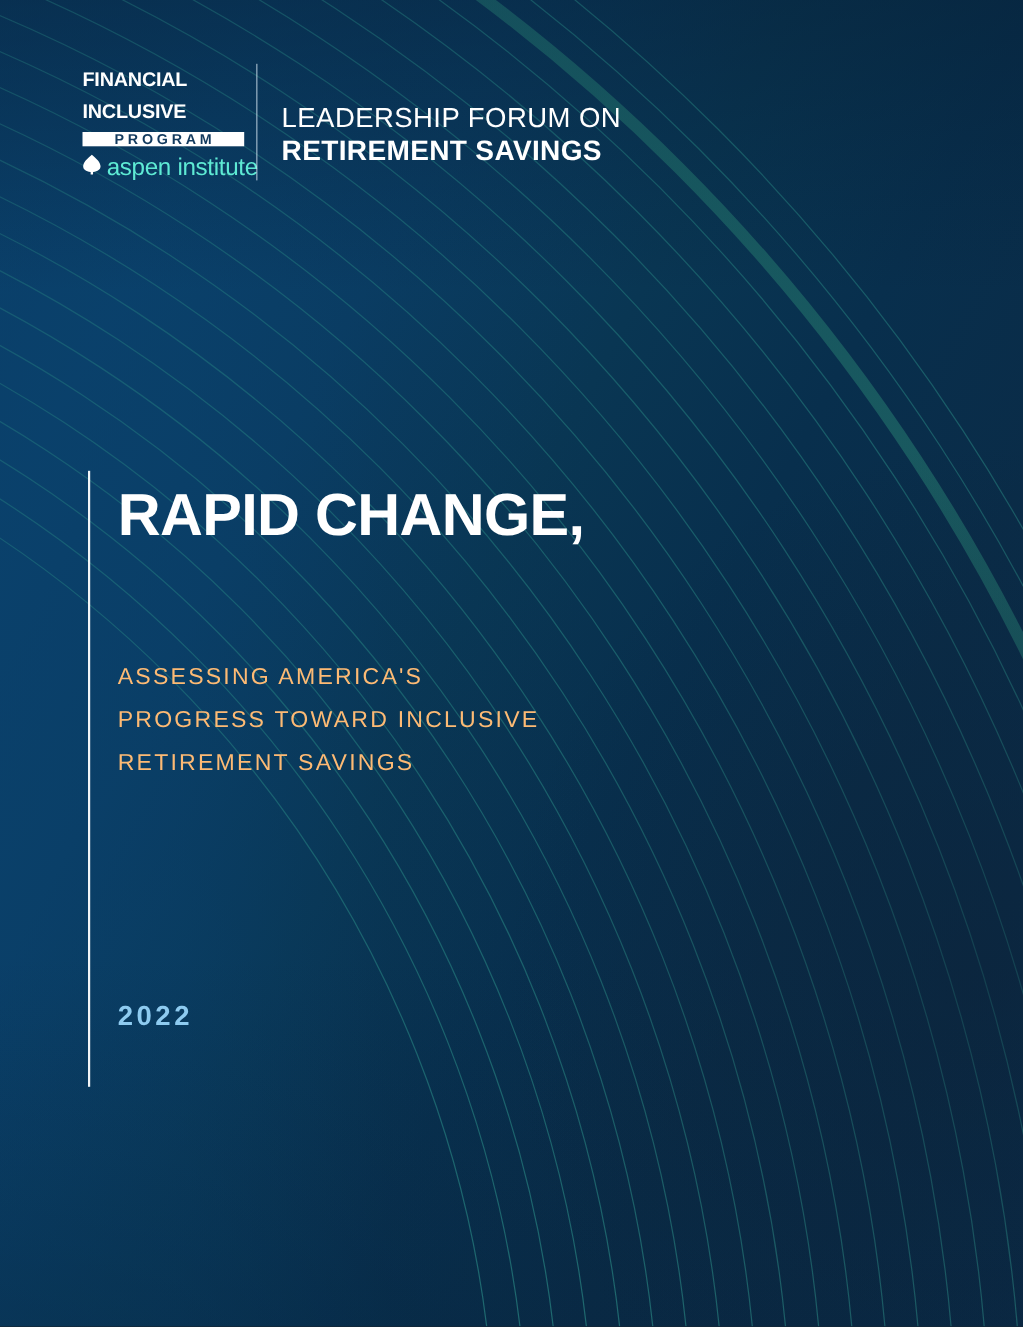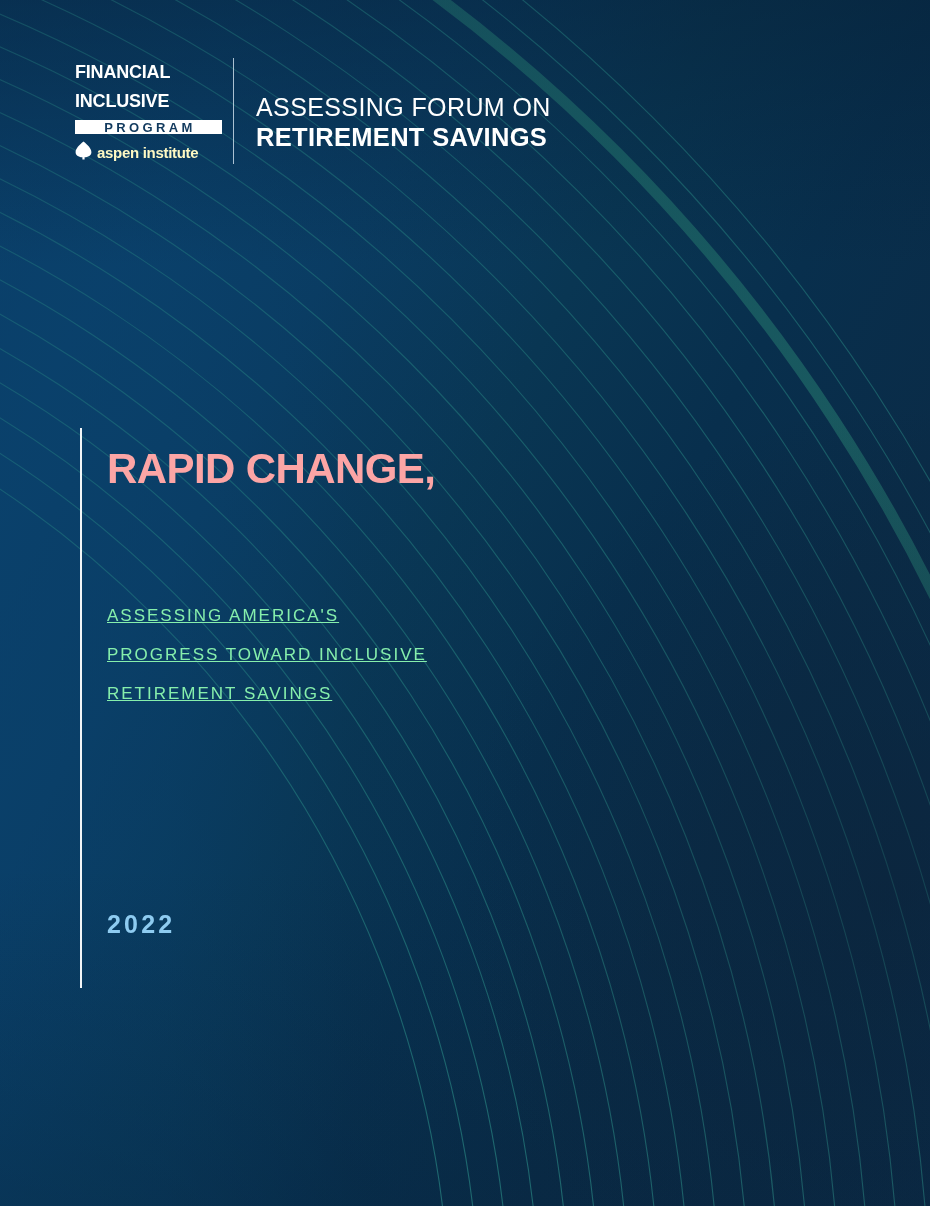--- a/index.html
+++ b/index.html
@@ -113,23 +113,23 @@
   }
 
   .logo-aspen {
     margin-top: 7px;
     display: flex;
     align-items: center;
     gap: 5px;
   }
   .leaf-icon { display: block; }
   .logo-aspen .aspen-text {
-    color: #fef9c3;
-    font-weight: bold;
-    font-size: 15px;
+    color: #5eead4;
+    font-weight: normal;
+    font-size: 22px;
     letter-spacing: -0.3px;
     line-height: 1;
     white-space: nowrap;
   }
 
   .header-divider {
     width: 1px;
     background: rgba(215,232,244,0.78);
     margin: 2px 0 0 10px;
     height: 106px;
@@ -171,42 +171,41 @@
   }
 
   
   .title-block {
     position: absolute;
     left: 107px;
     top: 432px;
     width: 700px;
   }
   .title-line {
-    color: #fca5a5;
-    font-size: 42px;
+    color: #ffffff;
+    font-size: 54px;
     font-weight: bold;
     line-height: 73px;
     letter-spacing: -0.6px;
     white-space: nowrap;
   }
 
   .subtitle-block {
     position: absolute;
     left: 107px;
     top: 596px;
     width: 640px;
   }
   .subtitle-line {
-    color: #86efac;
-    font-size: 17px;
+    color: #fdba74;
+    font-size: 21px;
     font-weight: normal;
     letter-spacing: 2.0px;
     line-height: 39px;
     white-space: nowrap;
-    text-decoration: underline;
   }
 
   .year {
     position: absolute;
     left: 107px;
     top: 912px;
     color: #8ecbf0;
     font-size: 25px;
     font-weight: bold;
     letter-spacing: 3.2px;
@@ -291,21 +290,21 @@
             <path d="M8.5 0.6 C4.1 4.3 0.6 7.6 0.6 11.2 C0.6 14.0 3.0 16.0 7.4 16.3 L7.4 18.6 L9.6 18.6 L9.6 16.3 C14.0 16.0 16.4 14.0 16.4 11.2 C16.4 7.6 12.9 4.3 8.5 0.6 Z" fill="#ffffff"></path>
           </svg>
         </span>
         <span class="aspen-text">aspen institute</span>
       </div>
     </div>
 
     <div class="header-divider"></div>
 
     <div class="forum-block">
-      <div class="forum-l1">ASSESSING FORUM ON</div>
+      <div class="forum-l1">LEADERSHIP FORUM ON</div>
       <div class="forum-l2">RETIREMENT SAVINGS</div>
     </div>
   </div>
 
   <div class="left-rule"></div>
 
   <div class="title-block">
     <div class="title-line">RAPID CHANGE,</div>
   </div>
 

